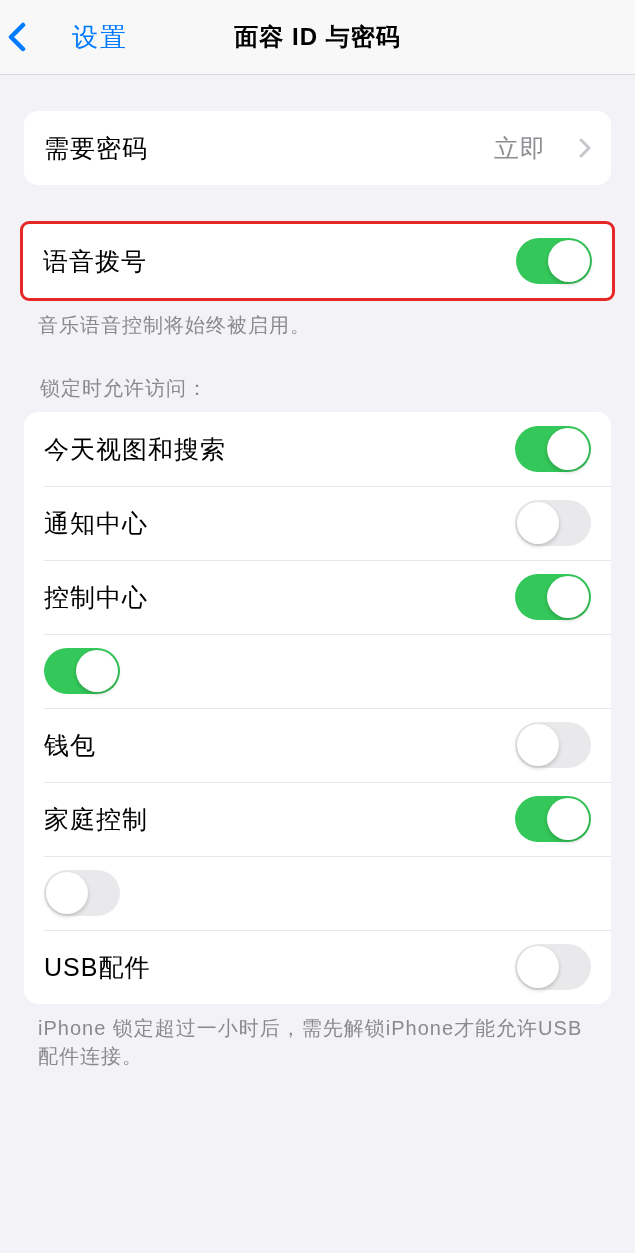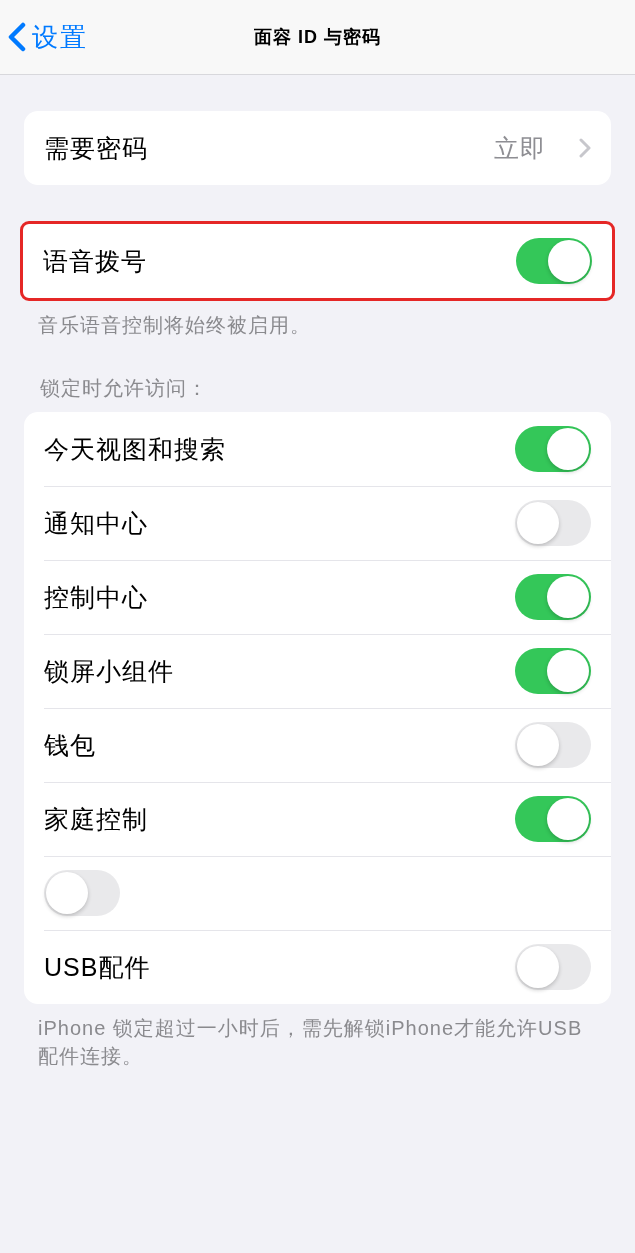--- a/index.html
+++ b/index.html
@@ -24,34 +24,35 @@
       border-bottom: 1px solid #d8d8dc;
     }
     .back-btn {
       position: absolute;
       left: 8px;
       display: flex;
       align-items: center;
       color: #007aff;
       font-size: 26px;
       letter-spacing: 2px;
+      gap: 40px;
     }
     .back-chevron {
       width: 18px;
       height: 30px;
       margin-right: 6px;
     }
     .back-chevron svg {
       width: 100%;
       height: 100%;
     }
     .header-title {
       flex: 1;
       text-align: center;
-      font-size: 18px;
+      font-size: 24px;
       font-weight: 600;
       color: #000;
       letter-spacing: 1px;
     }
     .content {
       padding: 0;
     }
     .group {
       background: #fff;
       border-radius: 14px;
@@ -204,21 +205,20 @@
           <div class="toggle-knob"></div>
         </div>
       </div>
       <div class="row">
         <span class="row-label">控制中心</span>
         <div class="toggle on">
           <div class="toggle-knob"></div>
         </div>
       </div>
       <div class="row">
-        <span class="row-label">锁屏小组件</span>
         <div class="toggle on">
           <div class="toggle-knob"></div>
         </div>
       </div>
       <div class="row">
         <span class="row-label">钱包</span>
         <div class="toggle off">
           <div class="toggle-knob"></div>
         </div>
       </div>

